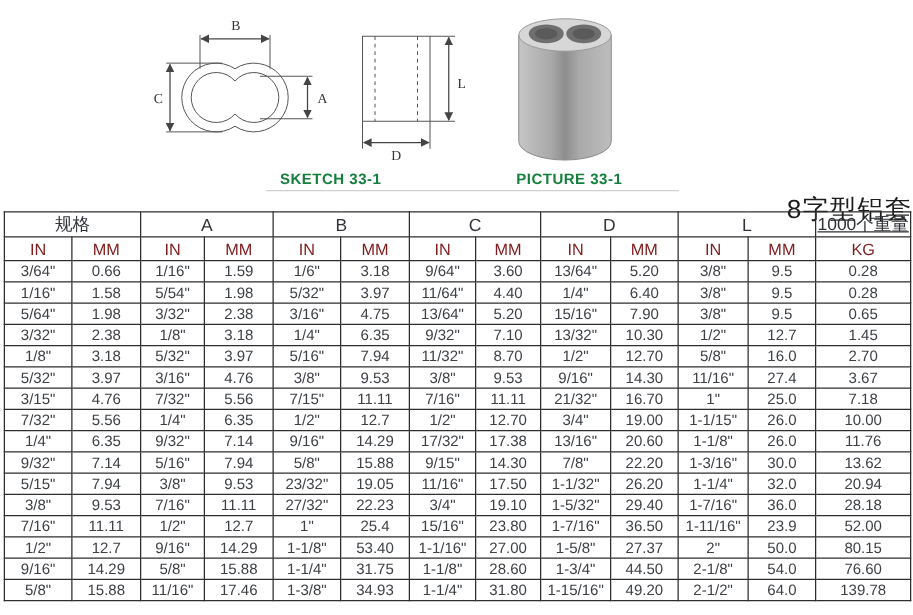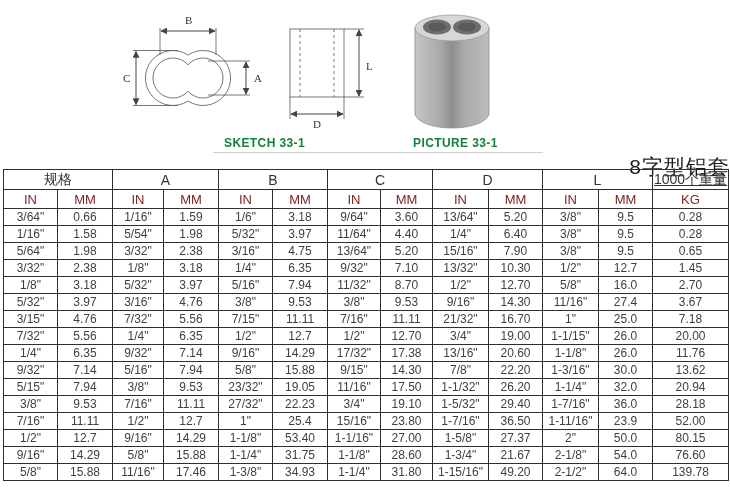--- a/index.html
+++ b/index.html
@@ -260,21 +260,21 @@
           <td>1/4"</td>
           <td>6.35</td>
           <td>1/2"</td>
           <td>12.7</td>
           <td>1/2"</td>
           <td>12.70</td>
           <td>3/4"</td>
           <td>19.00</td>
           <td>1-1/15"</td>
           <td>26.0</td>
-          <td>20.00</td>
+          <td>10.00</td>
         </tr>
         <tr>
           <td>1/4"</td>
           <td>6.35</td>
           <td>9/32"</td>
           <td>7.14</td>
           <td>9/16"</td>
           <td>14.29</td>
           <td>17/32"</td>
           <td>17.38</td>
@@ -362,21 +362,21 @@
         <tr>
           <td>9/16"</td>
           <td>14.29</td>
           <td>5/8"</td>
           <td>15.88</td>
           <td>1-1/4"</td>
           <td>31.75</td>
           <td>1-1/8"</td>
           <td>28.60</td>
           <td>1-3/4"</td>
-          <td>21.67</td>
+          <td>44.50</td>
           <td>2-1/8"</td>
           <td>54.0</td>
           <td>76.60</td>
         </tr>
         <tr>
           <td>5/8"</td>
           <td>15.88</td>
           <td>11/16"</td>
           <td>17.46</td>
           <td>1-3/8"</td>

